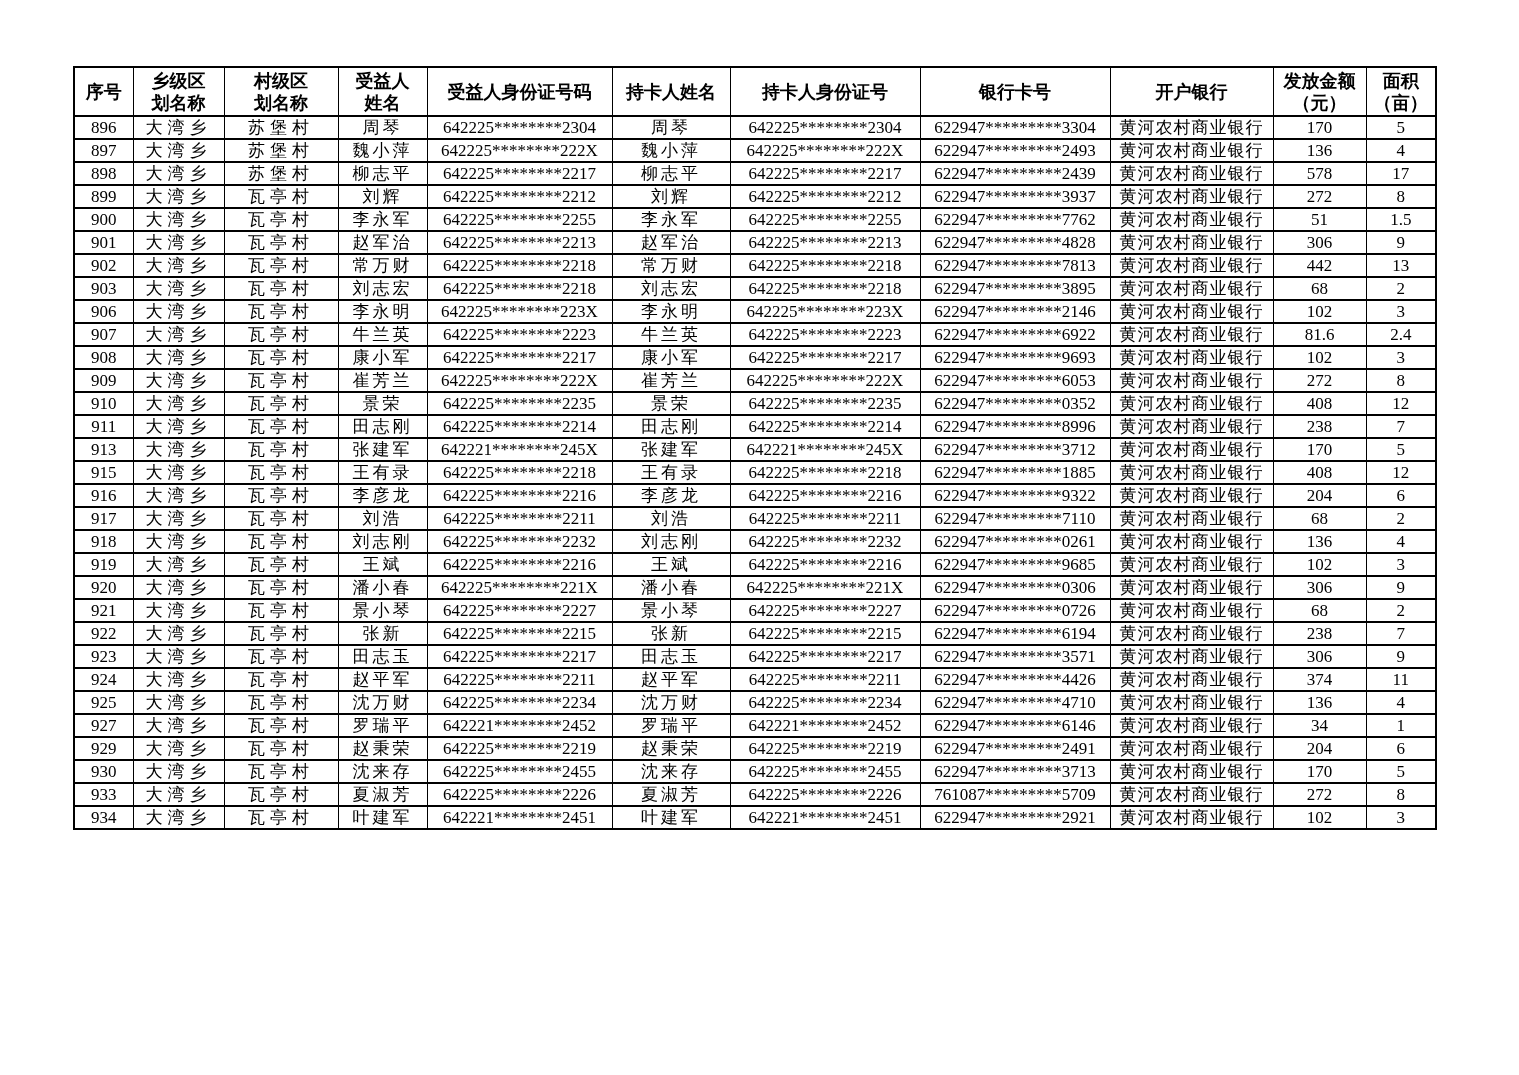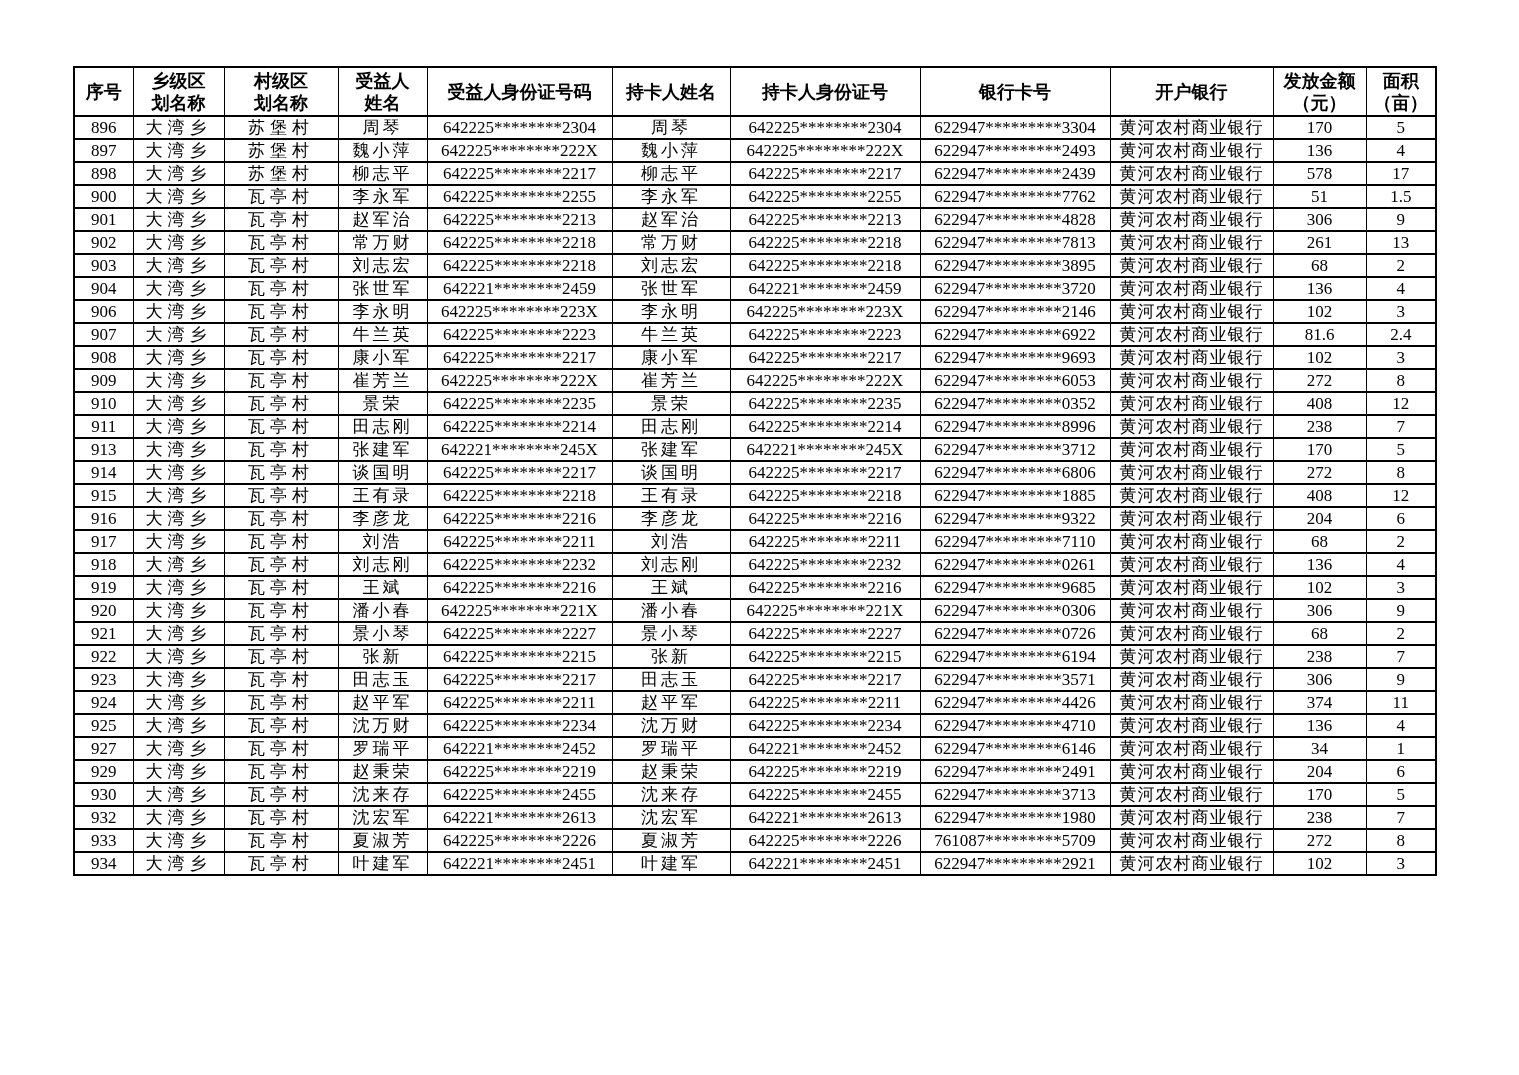--- a/index.html
+++ b/index.html
@@ -137,20 +137,33 @@
             <td data-name="cell-beneficiary_name">柳志平</td>
             <td data-name="cell-beneficiary_id">642225********2217</td>
             <td data-name="cell-cardholder_name">柳志平</td>
             <td data-name="cell-cardholder_id">642225********2217</td>
             <td data-name="cell-card_number">622947*********2439</td>
             <td data-name="cell-bank">黄河农村商业银行</td>
             <td data-name="cell-amount">578</td>
             <td data-name="cell-area">17</td>
           </tr>
           <tr data-name="table-row">
+            <td data-name="cell-seq">899</td>
+            <td data-name="cell-township">大湾乡</td>
+            <td data-name="cell-village">瓦亭村</td>
+            <td data-name="cell-beneficiary_name">刘辉</td>
+            <td data-name="cell-beneficiary_id">642225********2212</td>
+            <td data-name="cell-cardholder_name">刘辉</td>
+            <td data-name="cell-cardholder_id">642225********2212</td>
+            <td data-name="cell-card_number">622947*********3937</td>
+            <td data-name="cell-bank">黄河农村商业银行</td>
+            <td data-name="cell-amount">272</td>
+            <td data-name="cell-area">8</td>
+          </tr>
+          <tr data-name="table-row">
             <td data-name="cell-seq">900</td>
             <td data-name="cell-township">大湾乡</td>
             <td data-name="cell-village">瓦亭村</td>
             <td data-name="cell-beneficiary_name">李永军</td>
             <td data-name="cell-beneficiary_id">642225********2255</td>
             <td data-name="cell-cardholder_name">李永军</td>
             <td data-name="cell-cardholder_id">642225********2255</td>
             <td data-name="cell-card_number">622947*********7762</td>
             <td data-name="cell-bank">黄河农村商业银行</td>
             <td data-name="cell-amount">51</td>
@@ -172,50 +185,37 @@
           <tr data-name="table-row">
             <td data-name="cell-seq">902</td>
             <td data-name="cell-township">大湾乡</td>
             <td data-name="cell-village">瓦亭村</td>
             <td data-name="cell-beneficiary_name">常万财</td>
             <td data-name="cell-beneficiary_id">642225********2218</td>
             <td data-name="cell-cardholder_name">常万财</td>
             <td data-name="cell-cardholder_id">642225********2218</td>
             <td data-name="cell-card_number">622947*********7813</td>
             <td data-name="cell-bank">黄河农村商业银行</td>
-            <td data-name="cell-amount">261</td>
+            <td data-name="cell-amount">442</td>
             <td data-name="cell-area">13</td>
           </tr>
           <tr data-name="table-row">
             <td data-name="cell-seq">903</td>
             <td data-name="cell-township">大湾乡</td>
             <td data-name="cell-village">瓦亭村</td>
             <td data-name="cell-beneficiary_name">刘志宏</td>
             <td data-name="cell-beneficiary_id">642225********2218</td>
             <td data-name="cell-cardholder_name">刘志宏</td>
             <td data-name="cell-cardholder_id">642225********2218</td>
             <td data-name="cell-card_number">622947*********3895</td>
             <td data-name="cell-bank">黄河农村商业银行</td>
             <td data-name="cell-amount">68</td>
             <td data-name="cell-area">2</td>
           </tr>
           <tr data-name="table-row">
-            <td data-name="cell-seq">904</td>
-            <td data-name="cell-township">大湾乡</td>
-            <td data-name="cell-village">瓦亭村</td>
-            <td data-name="cell-beneficiary_name">张世军</td>
-            <td data-name="cell-beneficiary_id">642221********2459</td>
-            <td data-name="cell-cardholder_name">张世军</td>
-            <td data-name="cell-cardholder_id">642221********2459</td>
-            <td data-name="cell-card_number">622947*********3720</td>
-            <td data-name="cell-bank">黄河农村商业银行</td>
-            <td data-name="cell-amount">136</td>
-            <td data-name="cell-area">4</td>
-          </tr>
-          <tr data-name="table-row">
             <td data-name="cell-seq">906</td>
             <td data-name="cell-township">大湾乡</td>
             <td data-name="cell-village">瓦亭村</td>
             <td data-name="cell-beneficiary_name">李永明</td>
             <td data-name="cell-beneficiary_id">642225********223X</td>
             <td data-name="cell-cardholder_name">李永明</td>
             <td data-name="cell-cardholder_id">642225********223X</td>
             <td data-name="cell-card_number">622947*********2146</td>
             <td data-name="cell-bank">黄河农村商业银行</td>
             <td data-name="cell-amount">102</td>
@@ -293,33 +293,20 @@
             <td data-name="cell-beneficiary_name">张建军</td>
             <td data-name="cell-beneficiary_id">642221********245X</td>
             <td data-name="cell-cardholder_name">张建军</td>
             <td data-name="cell-cardholder_id">642221********245X</td>
             <td data-name="cell-card_number">622947*********3712</td>
             <td data-name="cell-bank">黄河农村商业银行</td>
             <td data-name="cell-amount">170</td>
             <td data-name="cell-area">5</td>
           </tr>
           <tr data-name="table-row">
-            <td data-name="cell-seq">914</td>
-            <td data-name="cell-township">大湾乡</td>
-            <td data-name="cell-village">瓦亭村</td>
-            <td data-name="cell-beneficiary_name">谈国明</td>
-            <td data-name="cell-beneficiary_id">642225********2217</td>
-            <td data-name="cell-cardholder_name">谈国明</td>
-            <td data-name="cell-cardholder_id">642225********2217</td>
-            <td data-name="cell-card_number">622947*********6806</td>
-            <td data-name="cell-bank">黄河农村商业银行</td>
-            <td data-name="cell-amount">272</td>
-            <td data-name="cell-area">8</td>
-          </tr>
-          <tr data-name="table-row">
             <td data-name="cell-seq">915</td>
             <td data-name="cell-township">大湾乡</td>
             <td data-name="cell-village">瓦亭村</td>
             <td data-name="cell-beneficiary_name">王有录</td>
             <td data-name="cell-beneficiary_id">642225********2218</td>
             <td data-name="cell-cardholder_name">王有录</td>
             <td data-name="cell-cardholder_id">642225********2218</td>
             <td data-name="cell-card_number">622947*********1885</td>
             <td data-name="cell-bank">黄河农村商业银行</td>
             <td data-name="cell-amount">408</td>
@@ -486,33 +473,20 @@
             <td data-name="cell-township">大湾乡</td>
             <td data-name="cell-village">瓦亭村</td>
             <td data-name="cell-beneficiary_name">沈来存</td>
             <td data-name="cell-beneficiary_id">642225********2455</td>
             <td data-name="cell-cardholder_name">沈来存</td>
             <td data-name="cell-cardholder_id">642225********2455</td>
             <td data-name="cell-card_number">622947*********3713</td>
             <td data-name="cell-bank">黄河农村商业银行</td>
             <td data-name="cell-amount">170</td>
             <td data-name="cell-area">5</td>
-          </tr>
-          <tr data-name="table-row">
-            <td data-name="cell-seq">932</td>
-            <td data-name="cell-township">大湾乡</td>
-            <td data-name="cell-village">瓦亭村</td>
-            <td data-name="cell-beneficiary_name">沈宏军</td>
-            <td data-name="cell-beneficiary_id">642221********2613</td>
-            <td data-name="cell-cardholder_name">沈宏军</td>
-            <td data-name="cell-cardholder_id">642221********2613</td>
-            <td data-name="cell-card_number">622947*********1980</td>
-            <td data-name="cell-bank">黄河农村商业银行</td>
-            <td data-name="cell-amount">238</td>
-            <td data-name="cell-area">7</td>
           </tr>
           <tr data-name="table-row">
             <td data-name="cell-seq">933</td>
             <td data-name="cell-township">大湾乡</td>
             <td data-name="cell-village">瓦亭村</td>
             <td data-name="cell-beneficiary_name">夏淑芳</td>
             <td data-name="cell-beneficiary_id">642225********2226</td>
             <td data-name="cell-cardholder_name">夏淑芳</td>
             <td data-name="cell-cardholder_id">642225********2226</td>
             <td data-name="cell-card_number">761087*********5709</td>

